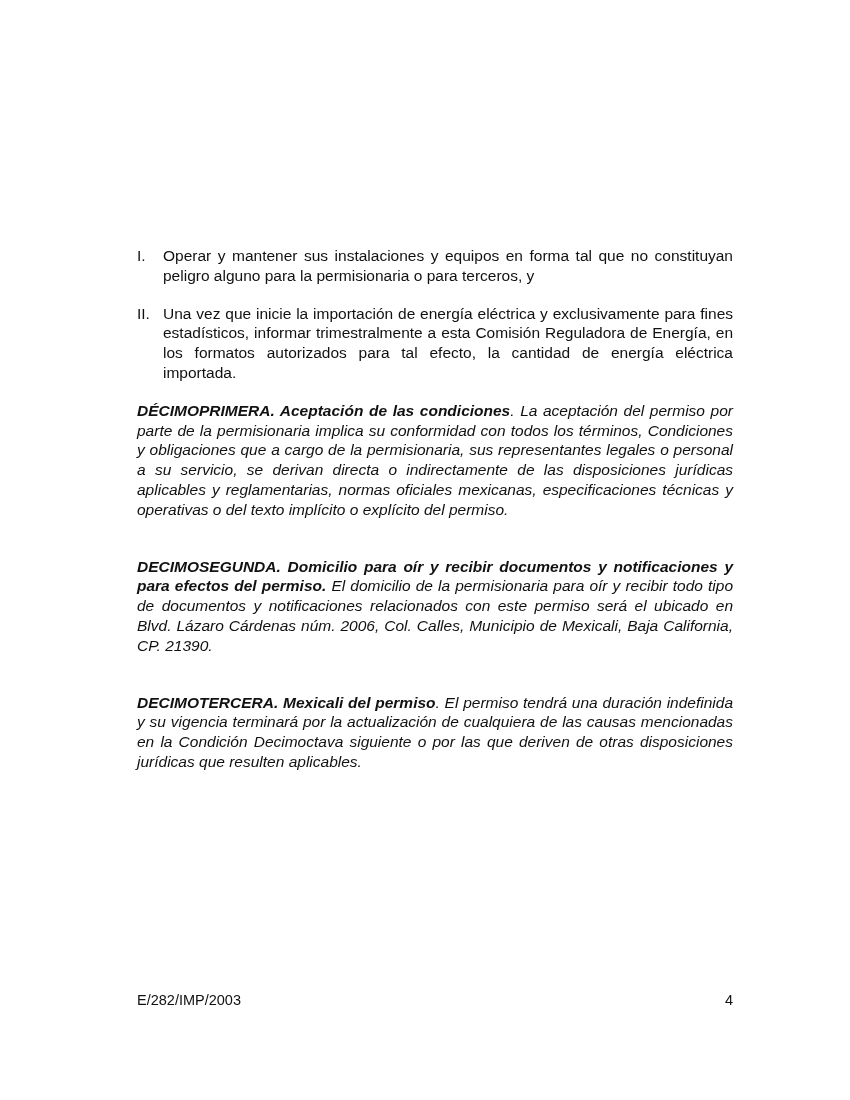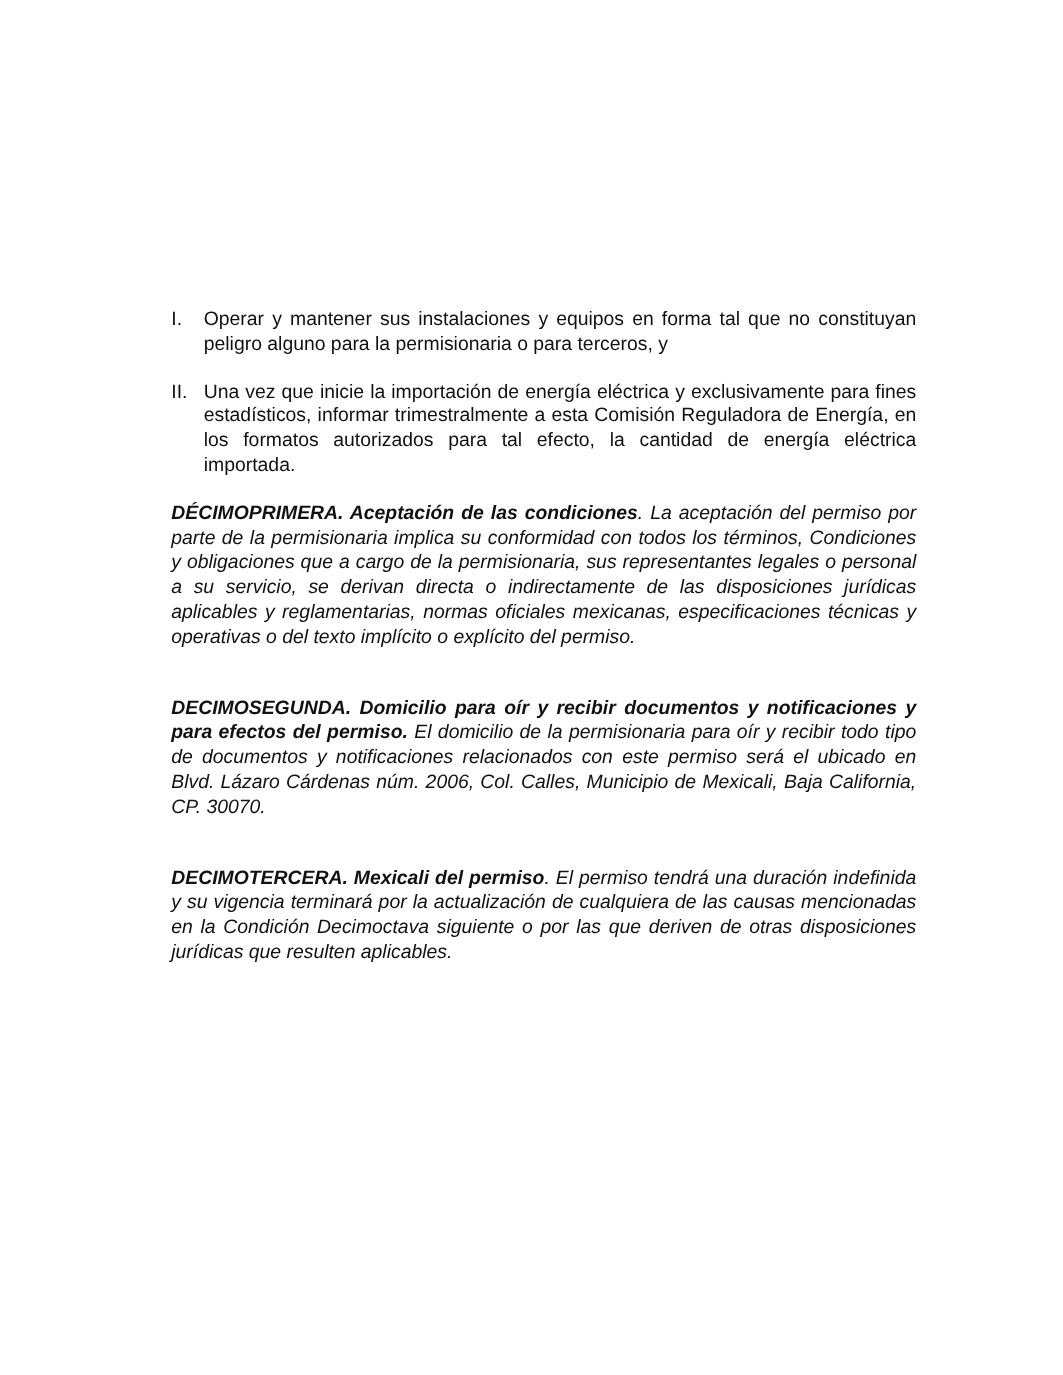--- a/index.html
+++ b/index.html
@@ -69,23 +69,27 @@
       <span class="marker">II.</span>
       <div class="li-text">Una vez que inicie la importación de energía eléctrica y exclusivamente para fines estadísticos, informar trimestralmente a esta Comisión Reguladora de Energía, en los formatos autorizados para tal efecto, la cantidad de energía eléctrica importada.</div>
     </div>
 
 
     <p class="para cond-para">
       <b>DÉCIMOPRIMERA. Aceptación de las condiciones</b><span>. La aceptación del permiso por parte de la permisionaria implica su conformidad con todos los términos, Condiciones y obligaciones que a cargo de la permisionaria, sus representantes legales o personal a su servicio, se derivan directa o indirectamente de las disposiciones jurídicas aplicables y reglamentarias, normas oficiales mexicanas, especificaciones técnicas y operativas o del texto implícito o explícito del permiso.</span>
     </p>
 
     <p class="para cond-para">
-      <b>DECIMOSEGUNDA. Domicilio para oír y recibir documentos y notificaciones y para efectos del permiso.</b><span> El domicilio de la permisionaria para oír y recibir todo tipo de documentos y notificaciones relacionados con este permiso será el ubicado en Blvd. Lázaro Cárdenas núm. 2006, Col. Calles, Municipio de Mexicali, Baja California, CP. 30070.</span>
+      <b>DECIMOSEGUNDA. Domicilio para oír y recibir documentos y notificaciones y para efectos del permiso.</b><span> El domicilio de la permisionaria para oír y recibir todo tipo de documentos y notificaciones relacionados con este permiso será el ubicado en Blvd. Lázaro Cárdenas núm. 2006, Col. Calles, Municipio de Mexicali, Baja California, CP. 21390.</span>
     </p>
 
     <p class="para cond-para">
       <b>DECIMOTERCERA. Mexicali del permiso</b><span>. El permiso tendrá una duración indefinida y su vigencia terminará por la actualización de cualquiera de las causas mencionadas en la Condición Decimoctava siguiente o por las que deriven de otras disposiciones jurídicas que resulten aplicables.</span>
     </p>
 
   </div>
 
+  <div class="footer">
+    <span>E/282/IMP/2003</span>
+    <span>4</span>
+  </div>
 
 </div>
 
 </body></html>

